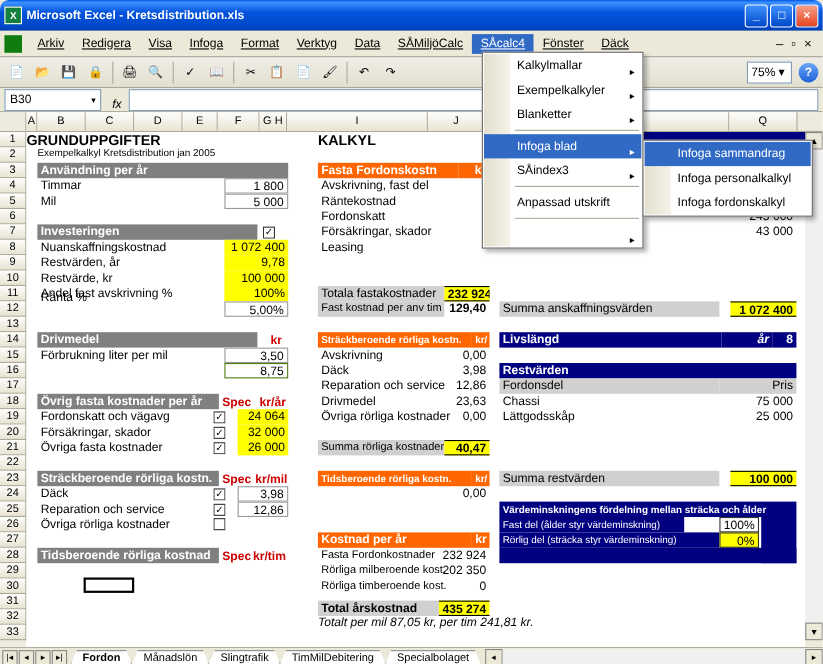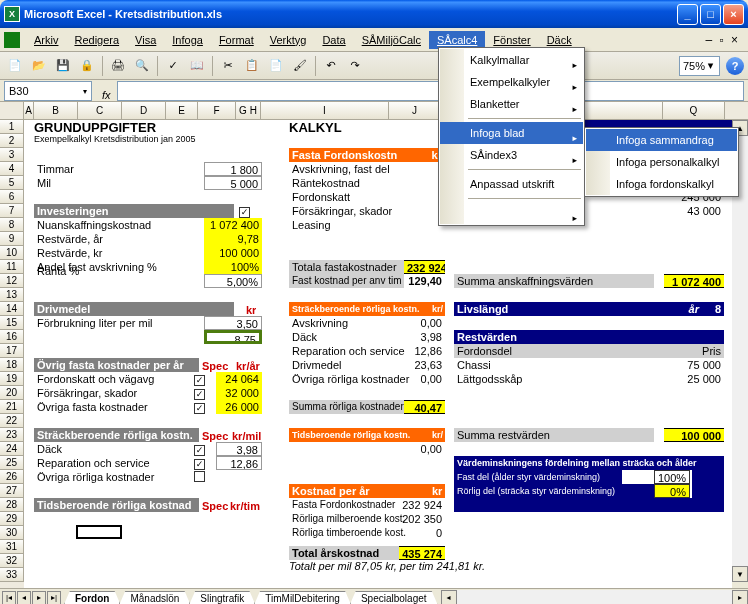--- a/index.html
+++ b/index.html
@@ -193,47 +193,48 @@
         <div class="rn">27</div>
         <div class="rn">28</div>
         <div class="rn">29</div>
         <div class="rn">30</div>
         <div class="rn">31</div>
         <div class="rn">32</div>
         <div class="rn">33</div>
       </div>
     <div class="cells" id="cells">
 
-      <div style="left:10px;top:0;font-weight:bold;font-size:13px">GRUNDUPPGIFTER</div>
+      <div style="left:0;top:0;font-weight:bold;font-size:13px">GRUNDUPPGIFTER</div>
       <div style="left:10px;top:14px;font-size:9px">Exempelkalkyl Kretsdistribution jan 2005</div>
 
+      <div class="hdr-dark" style="left:10px;top:28px;width:228px">Användning per år</div>
       <div class="lbl" style="left:10px;top:42px;width:170px">Timmar</div>
       <div class="val" style="left:180px;top:42px;width:58px;border:1px solid #999;background:#fff">1 800</div>
       <div class="lbl" style="left:10px;top:56px;width:170px">Mil</div>
       <div class="val" style="left:180px;top:56px;width:58px;border:1px solid #999;background:#fff">5 000</div>
 
       <div class="hdr-dark" style="left:10px;top:84px;width:200px">Investeringen</div>
       <div style="left:215px;top:85px"><span class="chk">✓</span></div>
       <div class="redtxt" style="left:210px;top:99px">Spec</div>
       <div class="lbl" style="left:10px;top:98px;width:170px">Nuanskaffningskostnad</div>
       <div class="val val-y" style="left:180px;top:98px;width:58px">1 072 400</div>
-      <div class="lbl" style="left:10px;top:112px;width:170px">Restvärde, år</div>
+      <div class="lbl" style="left:10px;top:112px;width:170px">Restvärden, år</div>
       <div class="val val-y" style="left:180px;top:112px;width:58px">9,78</div>
       <div class="lbl" style="left:10px;top:126px;width:170px">Restvärde, kr</div>
       <div class="val val-y" style="left:180px;top:126px;width:58px">100 000</div>
       <div class="lbl" style="left:10px;top:140px;width:170px">Andel fast avskrivning %</div>
       <div class="val val-y" style="left:180px;top:140px;width:58px">100%</div>
       <div class="lbl" style="left:10px;top:144px;width:170px">Ränta %</div>
       <div class="val" style="left:180px;top:154px;width:58px;border:1px solid #999;background:#fff">5,00%</div>
 
       <div class="hdr-dark" style="left:10px;top:182px;width:200px">Drivmedel</div>
       <div class="redtxt" style="left:222px;top:184px">kr</div>
       <div class="lbl" style="left:10px;top:196px;width:170px">Förbrukning liter per mil</div>
       <div class="val" style="left:180px;top:196px;width:58px;border:1px solid #999;background:#fff">3,50</div>
-      <div class="val" style="left:180px;top:210px;width:58px;border:3px solid #4d7c0f;background:#fff">8,75</div>
+      <div class="val" style="left:180px;top:210px;width:58px;border:1px solid #4d7c0f;background:#fff">8,75</div>
 
       <div class="hdr-dark" style="left:10px;top:238px;width:165px">Övrig fasta kostnader per år</div>
       <div class="redtxt" style="left:178px;top:240px">Spec</div>
       <div class="redtxt" style="left:212px;top:240px">kr/år</div>
       <div class="lbl" style="left:10px;top:252px;width:155px">Fordonskatt och vägavg</div>
       <div style="left:170px;top:253px"><span class="chk">✓</span></div>
       <div class="val val-y" style="left:192px;top:252px;width:46px">24 064</div>
       <div class="lbl" style="left:10px;top:266px;width:155px">Försäkringar, skador</div>
       <div style="left:170px;top:267px"><span class="chk">✓</span></div>
       <div class="val val-y" style="left:192px;top:266px;width:46px">32 000</div>

